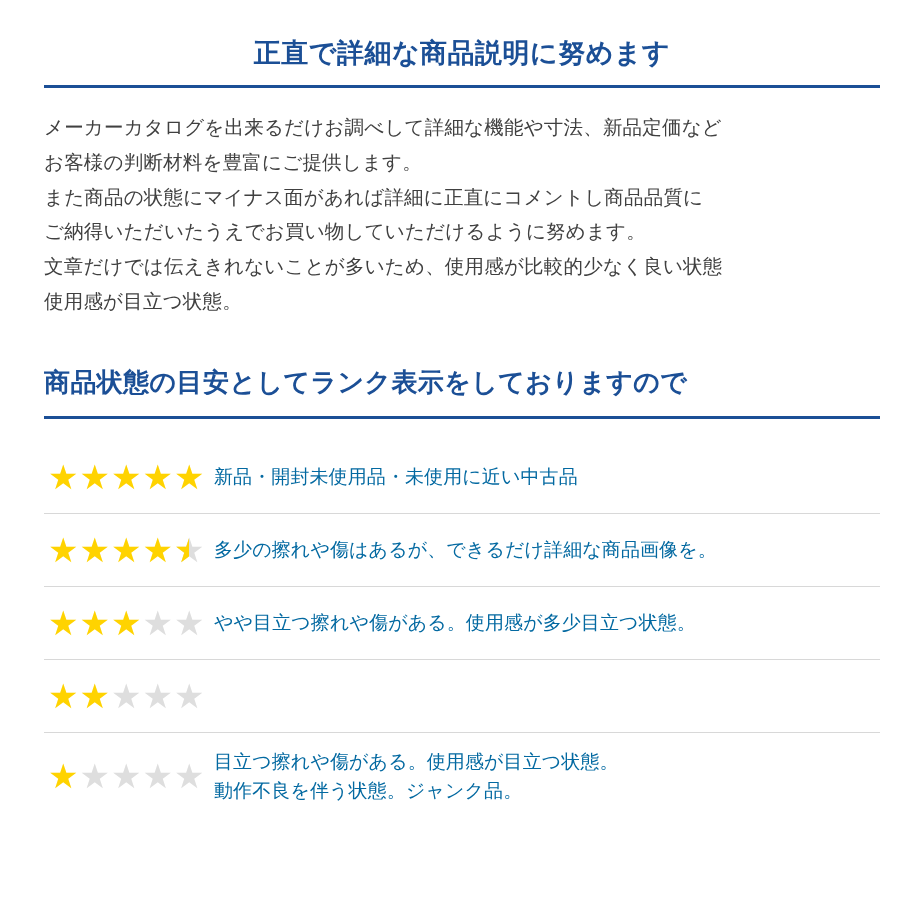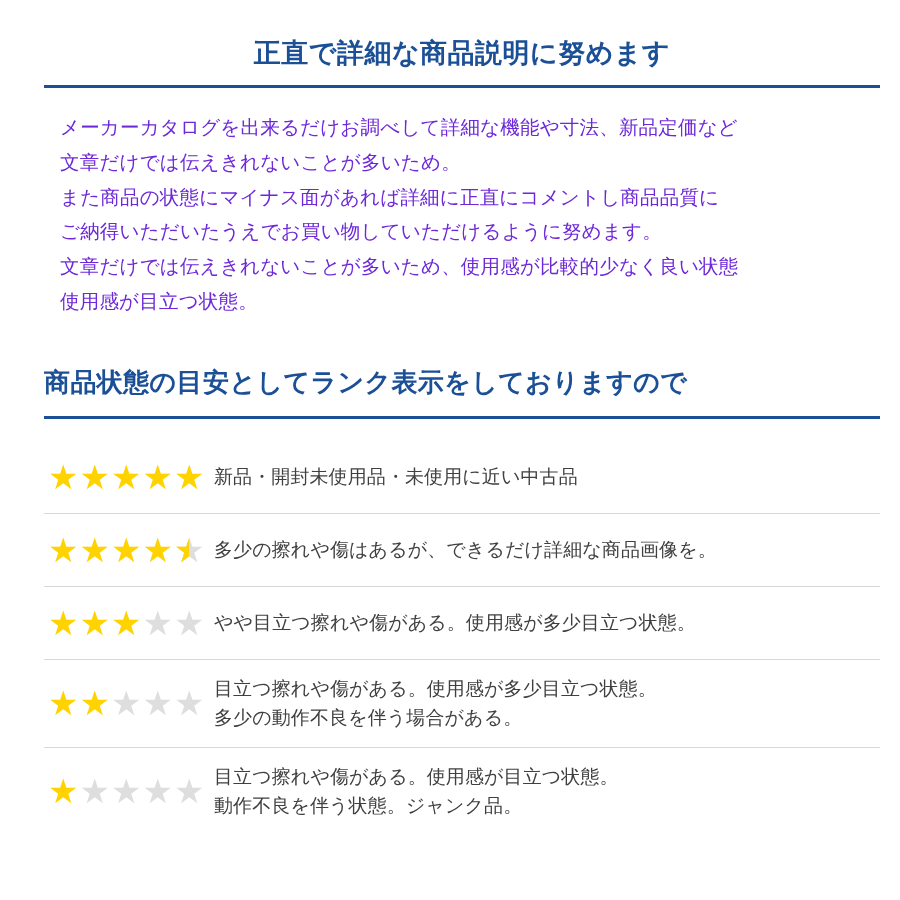--- a/index.html
+++ b/index.html
@@ -33,23 +33,23 @@
     margin: 8px 0 14px 0;
   }
   .rule {
     border: 0;
     border-top: 3px solid #1b4f96;
     margin: 0 0 22px 0;
   }
   .body-copy {
     font-size: 19.5px;
     line-height: 1.78;
-    color: #6d28d9;
+    color: #404040;
     letter-spacing: 0.2px;
-    margin: 16px;
+    margin: 0;
   }
   .body-copy p {
     margin: 0;
   }
 
   
   .heading-secondary {
     text-align: left;
     color: #1b4f96;
     font-size: 26px;
@@ -98,37 +98,37 @@
     top: 0;
     width: 50%;
     overflow: hidden;
     color: #ffd300;
   }
   .star.empty { color: #dedede; }
   .rank-desc {
     flex: 1 1 auto;
     font-size: 19px;
     line-height: 1.55;
-    color: #404040;
+    color: #0369a1;
     letter-spacing: 0.1px;
   }
   .rank-desc div { margin: 0; }
 </style>
 </head>
 <body>
 
 <div class="page">
 
   <h1 class="heading-primary">正直で詳細な商品説明に努めます</h1>
 
   <hr class="rule">
 
   <div class="body-copy">
     <p>メーカーカタログを出来るだけお調べして詳細な機能や寸法、新品定価など</p>
-    <p>文章だけでは伝えきれないことが多いため。</p>
+    <p>お客様の判断材料を豊富にご提供します。</p>
     <p>また商品の状態にマイナス面があれば詳細に正直にコメントし商品品質に</p>
     <p>ご納得いただいたうえでお買い物していただけるように努めます。</p>
     <p>文章だけでは伝えきれないことが多いため、使用感が比較的少なく良い状態</p>
     <p>使用感が目立つ状態。</p>
   </div>
 
   <h2 class="heading-secondary">
     <span>商品状態の目安としてランク表示をしておりますので</span><br>
   </h2>
 
@@ -172,24 +172,20 @@
         </div>
       </div>
       <div class="rank-row">
         <div class="stars">
           <span class="star full">★</span>
           <span class="star full">★</span>
           <span class="star empty">★</span>
           <span class="star empty">★</span>
           <span class="star empty">★</span>
         </div>
-        <div class="rank-desc">
-          <div>目立つ擦れや傷がある。使用感が多少目立つ状態。</div>
-          <div>多少の動作不良を伴う場合がある。</div>
-        </div>
       </div>
       <div class="rank-row">
         <div class="stars">
           <span class="star full">★</span>
           <span class="star empty">★</span>
           <span class="star empty">★</span>
           <span class="star empty">★</span>
           <span class="star empty">★</span>
         </div>
         <div class="rank-desc">

